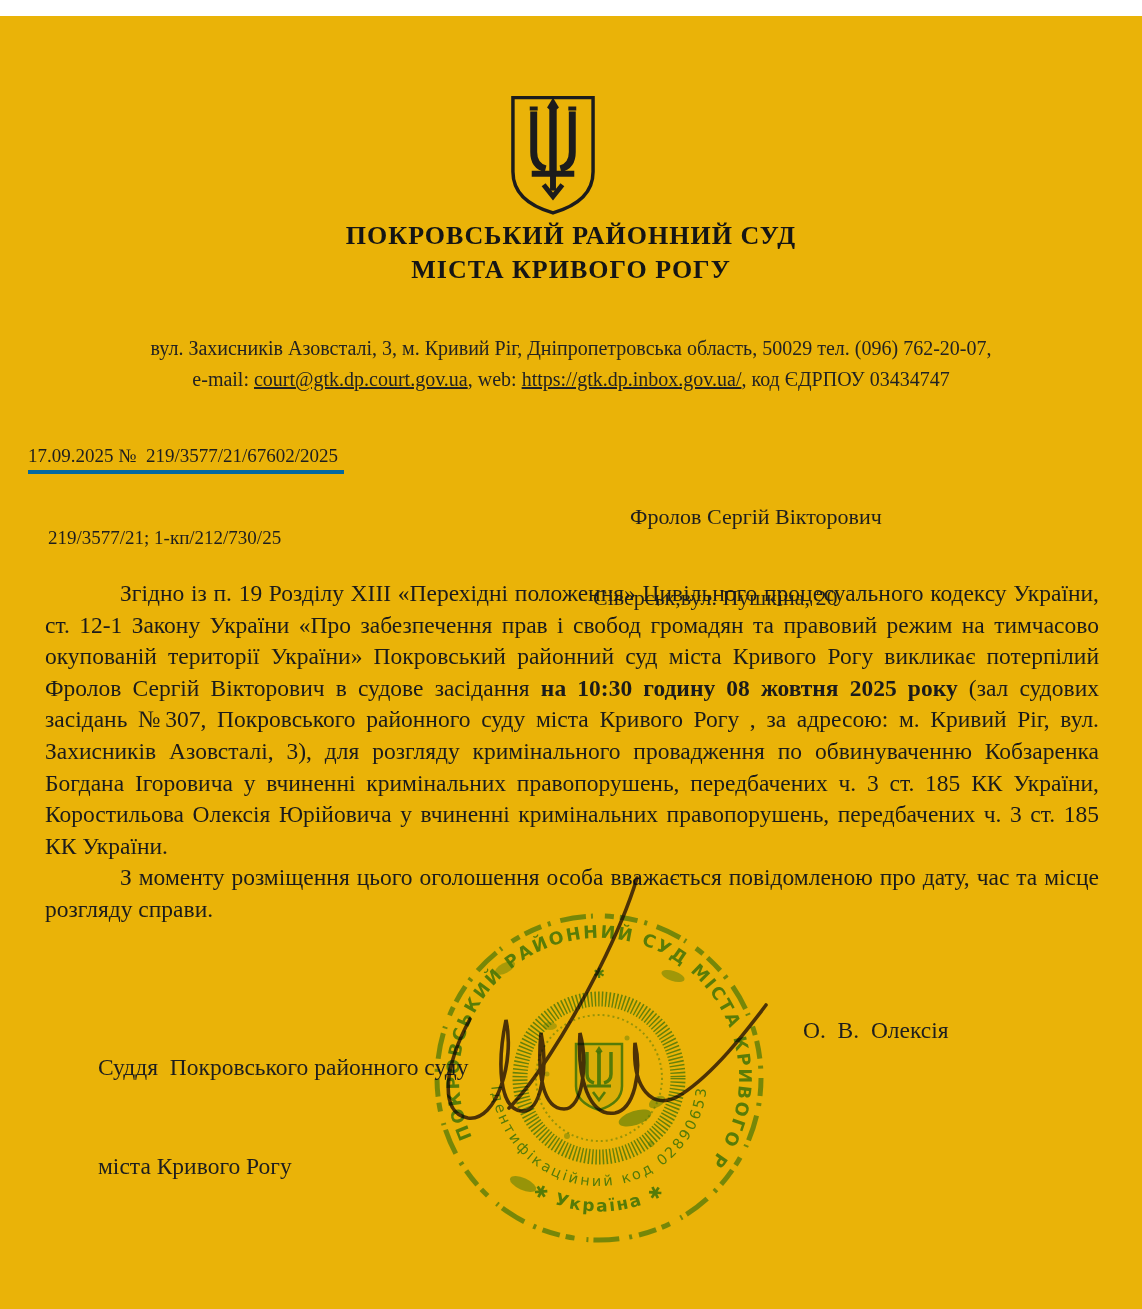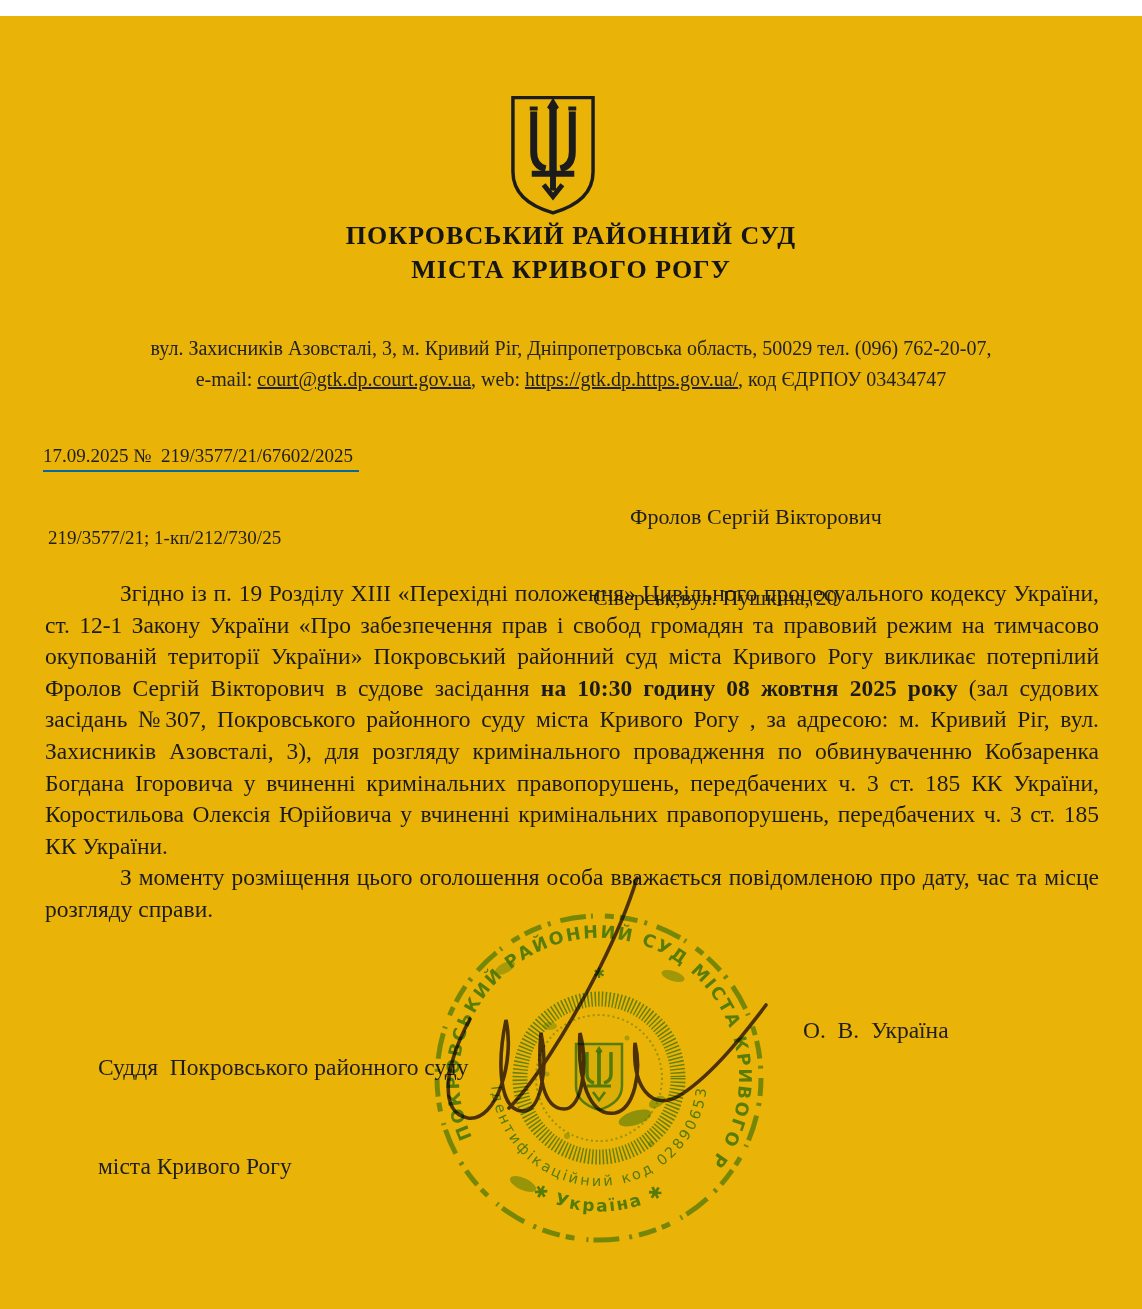--- a/index.html
+++ b/index.html
@@ -15,22 +15,22 @@
     text-align:center; font-weight:bold; font-size:26px; line-height:34px;
     letter-spacing:1px; color:#151515;
   }
   .contact {
     position:absolute; top:317px; left:0; width:100%;
     text-align:center; font-size:20px; line-height:31px; color:#222;
   }
   .contact .link { text-decoration:underline; }
   
   .ref-line {
-    position:absolute; left:43px; top:429px; font-size:19px; white-space:pre;
-    border-bottom:2px solid #0369a1; padding:0 6px 3px 0;
+    position:absolute; left:28px; top:429px; font-size:19px; white-space:pre;
+    border-bottom:4px solid #0369a1; padding:0 6px 3px 0;
   }
   .case-line { position:absolute; left:48px; top:511px; font-size:19px; white-space:pre; }
   
   .recipient { position:absolute; left:593px; top:433px; font-size:22px; line-height:27px; white-space:pre; }
   .recipient .r-name { padding-left:37px; }
   
   .body-text {
     position:absolute; left:45px; top:562px; width:1054px;
     font-size:23.5px; line-height:31.6px; text-align:justify; color:#1b1b1b;
   }
@@ -64,21 +64,21 @@
   </svg>
 
   <div class="court-name">
     <div>ПОКРОВСЬКИЙ РАЙОННИЙ СУД</div>
     <div>МІСТА КРИВОГО РОГУ</div>
   </div>
 
   <div class="contact">
     <div>вул. Захисників Азовсталі, 3, м. Кривий Ріг,  Дніпропетровська область, 50029 тел. (096) 762-20-07,</div>
     <div>
-      <span>e-mail: </span><span class="link">court@gtk.dp.court.gov.ua</span><span>,  web: </span><span class="link">https://gtk.dp.https.gov.ua/</span><span>, код ЄДРПОУ 03434747</span>
+      <span>e-mail: </span><span class="link">court@gtk.dp.court.gov.ua</span><span>,  web: </span><span class="link">https://gtk.dp.inbox.gov.ua/</span><span>, код ЄДРПОУ 03434747</span>
     </div>
   </div>
 
   <div class="ref-line">17.09.2025 №  219/3577/21/67602/2025</div>
 
   <div class="recipient">
     <div class="r-name">Фролов Сергій Вікторович</div>
     <div>Сіверськ,вул. Пушкіна, 20</div>
   </div>
 
@@ -86,21 +86,21 @@
 
   <div class="body-text">
     <p><span>Згідно із п. 19 Розділу XIII «Перехідні положення» Цивільного процесуального кодексу України,  ст. 12-1 Закону України «Про забезпечення прав і свобод громадян та правовий режим на тимчасово окупованій території України» Покровський районний суд міста Кривого Рогу викликає потерпілий Фролов Сергій Вікторович в судове засідання </span><span class="bold-date">на 10:30 годину 08 жовтня 2025 року</span><span> (зал судових засідань №307, Покровського районного суду міста Кривого Рогу , за адресою: м. Кривий Ріг, вул. Захисників Азовсталі, 3), для розгляду кримінального провадження по обвинуваченню Кобзаренка Богдана Ігоровича у вчиненні кримінальних правопорушень, передбачених ч. 3 ст. 185 КК України, Коростильова Олексія Юрійовича у вчиненні кримінальних правопорушень, передбачених ч. 3 ст. 185 КК України.</span></p>
     <p>З моменту розміщення цього оголошення особа вважається повідомленою про дату, час та місце розгляду справи.</p>
   </div>
 
   <div class="signoff">
     <div>Суддя  Покровського районного суду</div>
     <div>міста Кривого Рогу</div>
   </div>
-  <div class="judge-name">О.  В.  Україна</div>
+  <div class="judge-name">О.  В.  Олексія</div>
 
   <svg class="stamp-svg" width="344" height="344" viewBox="0 0 344 344">
     <defs>
       <path id="arcOuterName" d="M45.1,231.2 A140,140 0 1 1 279.2,262" fill="none"></path>
       <path id="arcBottomCountry" d="M54.5,238 A136,136 0 0 0 289.5,238" fill="none"></path>
       <path id="arcInnerCode" d="M78.5,118 A108,108 0 1 0 265.5,118" fill="none"></path>
     </defs>
     <g fill="none" stroke="#3d9fd6">
       <circle cx="172" cy="172" r="162" stroke-width="5" stroke-dasharray="18 7 3 10 26 5 2 12 9 6" opacity="0.7"></circle>
       <circle cx="172" cy="172" r="79" stroke-width="15" stroke-dasharray="1.5 2.1" opacity="0.8"></circle>

